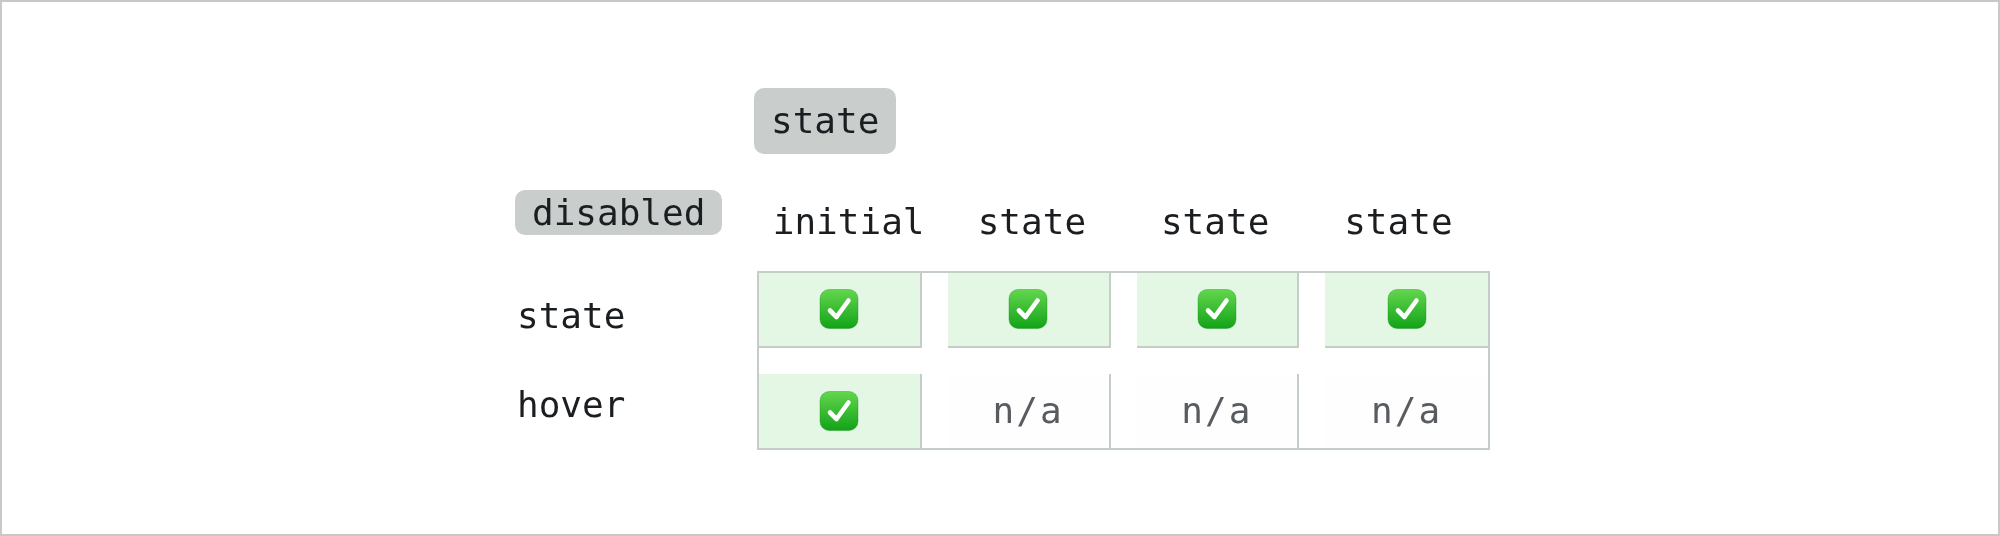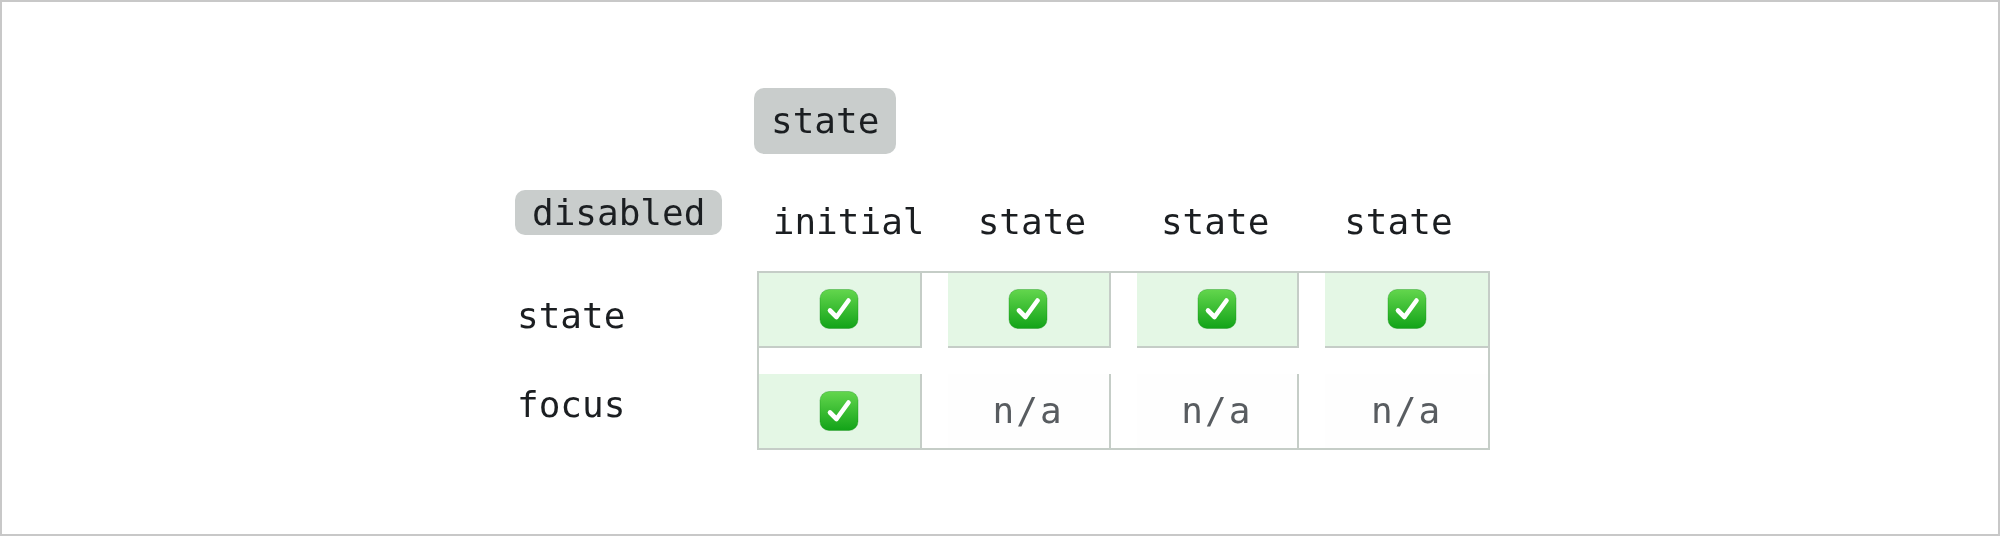--- a/index.html
+++ b/index.html
@@ -118,21 +118,21 @@
   </div>
 
   <div class="header-row">
     <div class="header-cell">initial</div>
     <div class="header-cell">state</div>
     <div class="header-cell">state</div>
     <div class="header-cell">state</div>
   </div>
 
   <div class="row-label row-label-false">state</div>
-  <div class="row-label row-label-true">focus</div>
+  <div class="row-label row-label-true">hover</div>
 
   <div class="matrix-table">
 
     <div class="cell cell-check">
       <span class="check-emoji">
         <svg viewBox="0 0 40 42" width="40" height="42">
           <rect x="1" y="1.5" width="38" height="39" rx="9" fill="url(#checkGrad)" stroke="#0d8a12" stroke-opacity="0.35" stroke-width="1"></rect>
           <path d="M11 22.5 L17.5 29 L29.5 12.5" fill="none" stroke="#ffffff" stroke-width="4.6" stroke-linecap="round" stroke-linejoin="round"></path>
         </svg>
       </span>

